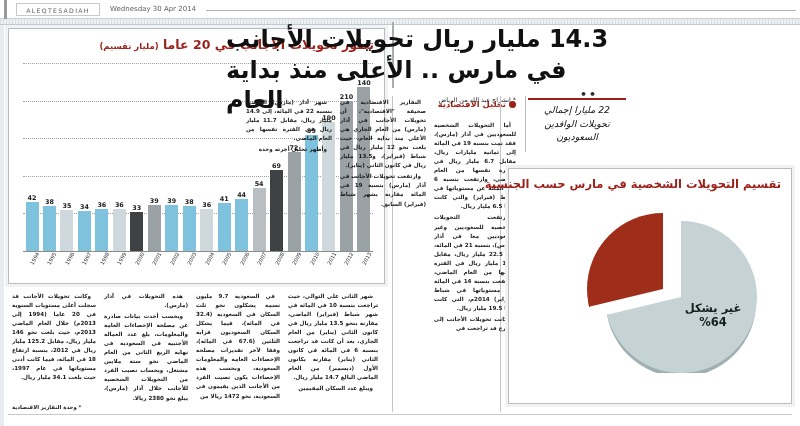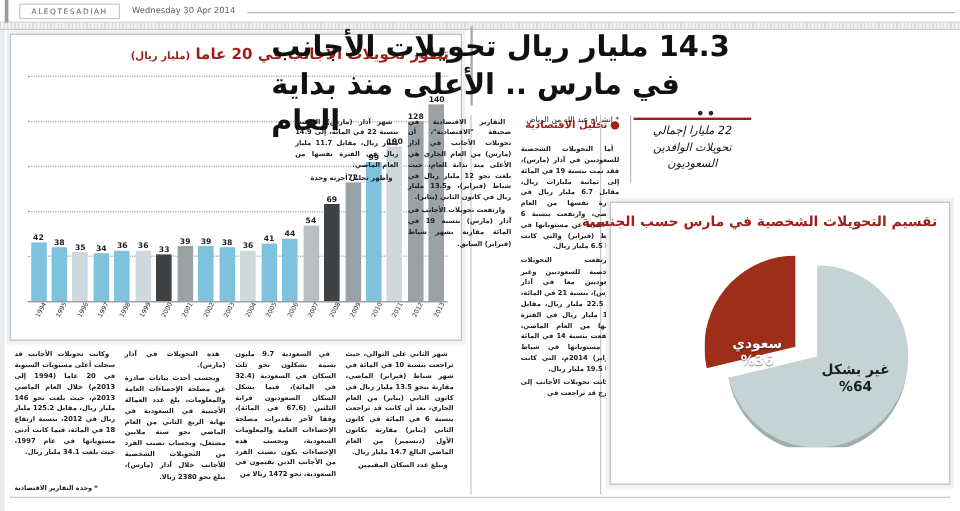--- a/index.html
+++ b/index.html
@@ -366,21 +366,21 @@
     <div class="mast-rule"></div>
     <div id="mast-logo">ALEQTESADIAH</div>
     <div id="mast-date">Wednesday 30 Apr 2014</div>
     <div id="mast-dash"></div>
   </div>
   <div id="band"></div>
 
   <div id="chart-card">
     <div id="chart-title">
       <span>تطور تحويلات الأجانب في 20 عاما</span>
-      <span class="unit">(مليار ريال)</span>
+      <span class="unit">(مليار تقسيم)</span>
     </div>
 
     <div id="plot">
       <div class="gridline" style="top:0%"></div>
       <div class="gridline" style="top:20%"></div>
       <div class="gridline" style="top:40%"></div>
       <div class="gridline" style="top:60%"></div>
       <div class="gridline" style="top:80%"></div>
       <div id="bars">
           <div class="bar-wrap">
@@ -449,21 +449,21 @@
           </div>
           <div class="bar-wrap">
             <div class="bar-val">99</div>
             <div class="bar g1" style="height: 116px;"></div>
           </div>
           <div class="bar-wrap">
             <div class="bar-val">190</div>
             <div class="bar g2" style="height: 129px;"></div>
           </div>
           <div class="bar-wrap">
-            <div class="bar-val">128</div>
+            <div class="bar-val">210</div>
             <div class="bar g5" style="height: 150px;"></div>
           </div>
           <div class="bar-wrap">
             <div class="bar-val">140</div>
             <div class="bar g5" style="height: 164px;"></div>
           </div>
         </div>
     </div>
 
     <div id="axis"></div>
@@ -527,24 +527,20 @@
     <p>أما التحويلات الشخصية للسعوديين في آذار (مارس)، فقد نمت بنسبة 19 في المائة إلى ثمانية مليارات ريال، مقابل 6.7 مليار ريال في الفترة نفسها من العام الماضي، وارتفعت بنسبة 6 في المائة عن مستوياتها في شباط (فبراير) والتي كانت فيها 6.5 مليار ريال.</p>
     <p>وارتفعت التحويلات الشخصية للسعوديين وغير السعوديين معا في آذار (مارس)، بنسبة 21 في المائة، إلى 22.5 مليار ريال، مقابل 18.5 مليار ريال في الفترة نفسها من العام الماضي، وارتفعت بنسبة 14 في المائة عن مستوياتها في شباط (فبراير) 2014م، التي كانت فيها 19.5 مليار ريال.</p>
     <p>وكانت تحويلات الأجانب إلى الخارج قد تراجعت في</p>
   </div>
 
   <div id="pie-card">
     <div id="pie-title">تقسيم التحويلات الشخصية في مارس حسب الجنسية</div>
     <div id="pie-stage">
       <div id="slice-big"></div>
       <div id="slice-small"></div>
-      <div class="slice-label" id="label-small">
-        <span>سعودي</span><br>
-        <span>%36</span>
-      </div>
       <div class="slice-label" id="label-big">
         <span>غير يشكل</span><br>
         <span>%64</span>
       </div>
     </div>
   </div>
 
   <div class="col" id="col-b4">
     <p>شهر الثاني على التوالي، حيث تراجعت بنسبة 10 في المائة في شهر شباط (فبراير) الماضي، مقارنة بنحو 13.5 مليار ريال في كانون الثاني (يناير) من العام الجاري، بعد أن كانت قد تراجعت بنسبة 6 في المائة في كانون الثاني (يناير) مقارنة بكانون الأول (ديسمبر) من العام الماضي البالغ 14.7 مليار ريال.</p>
     <p>ويبلغ عدد السكان المقيمين</p>

